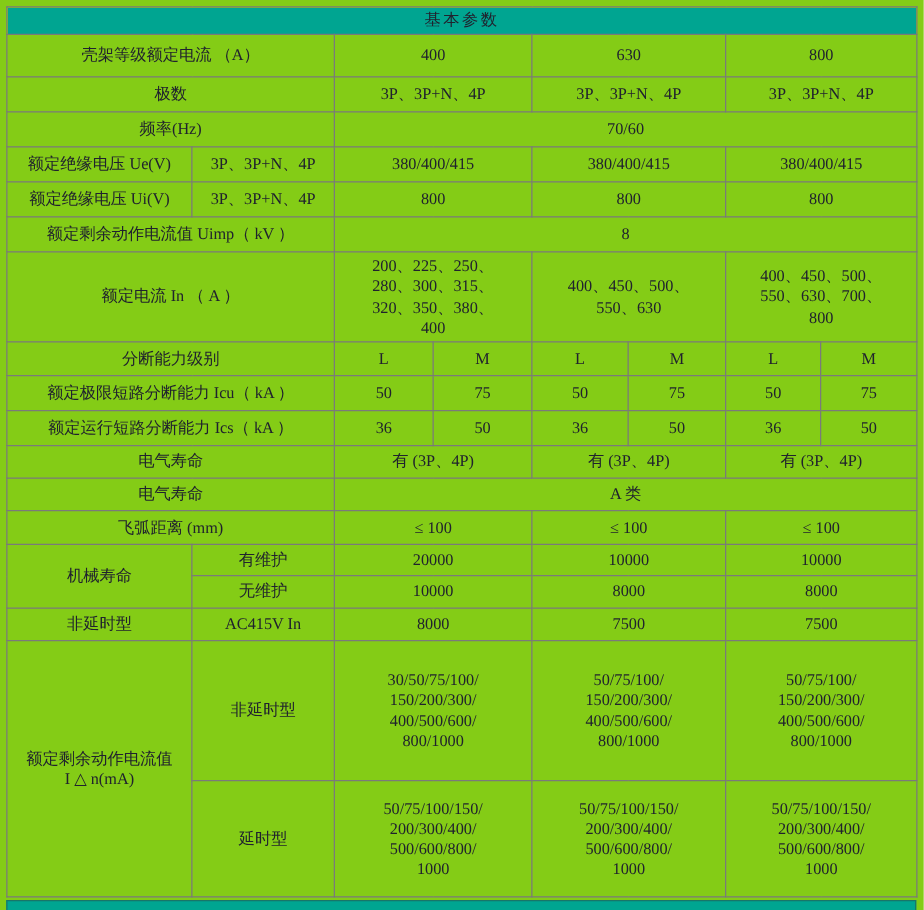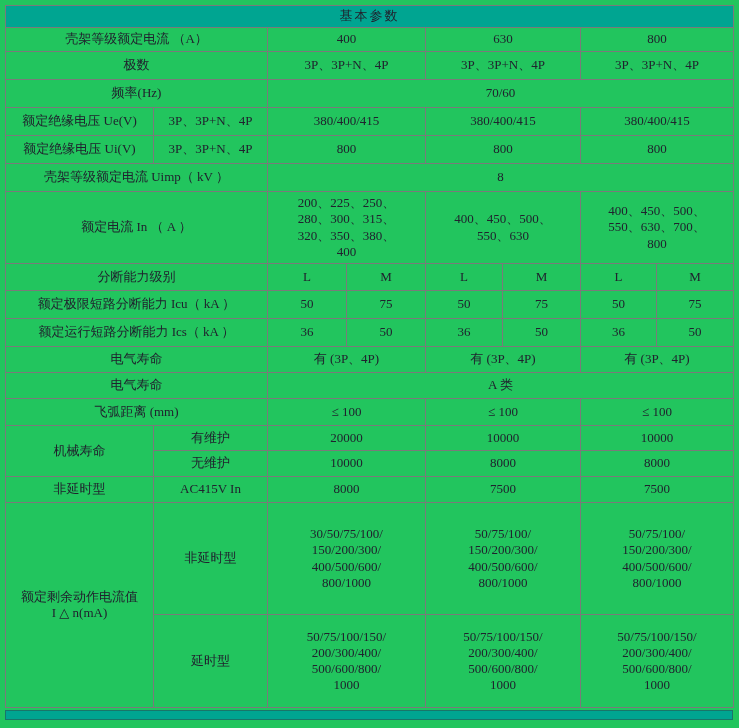--- a/index.html
+++ b/index.html
@@ -1,18 +1,18 @@
 <!DOCTYPE html>
 <html><head>
 <meta charset="utf-8">
 <style>
   html,body{margin:0;padding:0;background:#ffffff;}
   .sheet{
     width:739px;height:728px;box-sizing:border-box;
-    padding:5px 5px 0 5px;background:#22c55e;
+    padding:5px 5px 0 5px;background:#84cc16;
     font-family:"Liberation Serif","DejaVu Serif",serif;
     color:#20222e;
   }
   table.spec{
     border-collapse:collapse;table-layout:fixed;width:728px;
     border:1px solid #4a4a4a;
   }
   table.spec td{
     border:1px solid #7a7a7a;
     text-align:center;vertical-align:middle;
@@ -26,21 +26,21 @@
     border:1px solid #2f2f2f;
   }
   td.lbl{color:#15161f;}
   .pre{white-space:pre-line;margin-top:10px;}
   td.list-left{
     text-align:left;padding-left:24px;
     white-space:pre-line;line-height:18px;
   }
   td.list-mid{white-space:pre-line;line-height:28px;}
   td.list-delay{white-space:pre-line;line-height:23px;}
-  tr.rh22{height:22px}tr.rh30{height:24px}tr.rh28{height:28px}
+  tr.rh22{height:22px}tr.rh30{height:34px}tr.rh28{height:28px}
   tr.rh27{height:27px}tr.rh26{height:26px}tr.rh25{height:25px}
   tr.rh72{height:72px}tr.rh112{height:112px}tr.rh93{height:93px}
   .bottom-bar{
     width:726px;height:8px;margin-top:2px;
     background:#00a591;border:1px solid #19766a;
   }
 </style>
 </head>
 <body>
 
@@ -91,21 +91,21 @@
 
     <tr class="rh28">
       <td class="lbl">额定绝缘电压 Ui(V)</td>
       <td>3P、3P+N、4P</td>
       <td colspan="2">800</td>
       <td colspan="2">800</td>
       <td colspan="2">800</td>
     </tr>
 
     <tr class="rh28">
-      <td colspan="2" class="lbl">壳架等级额定电流 Uimp（ kV ）</td>
+      <td colspan="2" class="lbl">额定剩余动作电流值 Uimp（ kV ）</td>
       <td colspan="6">8</td>
     </tr>
 
     <tr class="rh72">
       <td colspan="2" class="lbl">额定电流 In （ A ）</td>
       <td colspan="2" class="list-left">200、225、250、
 280、300、315、
 320、350、380、
 400</td>
       <td colspan="2" class="list-left">400、450、500、

